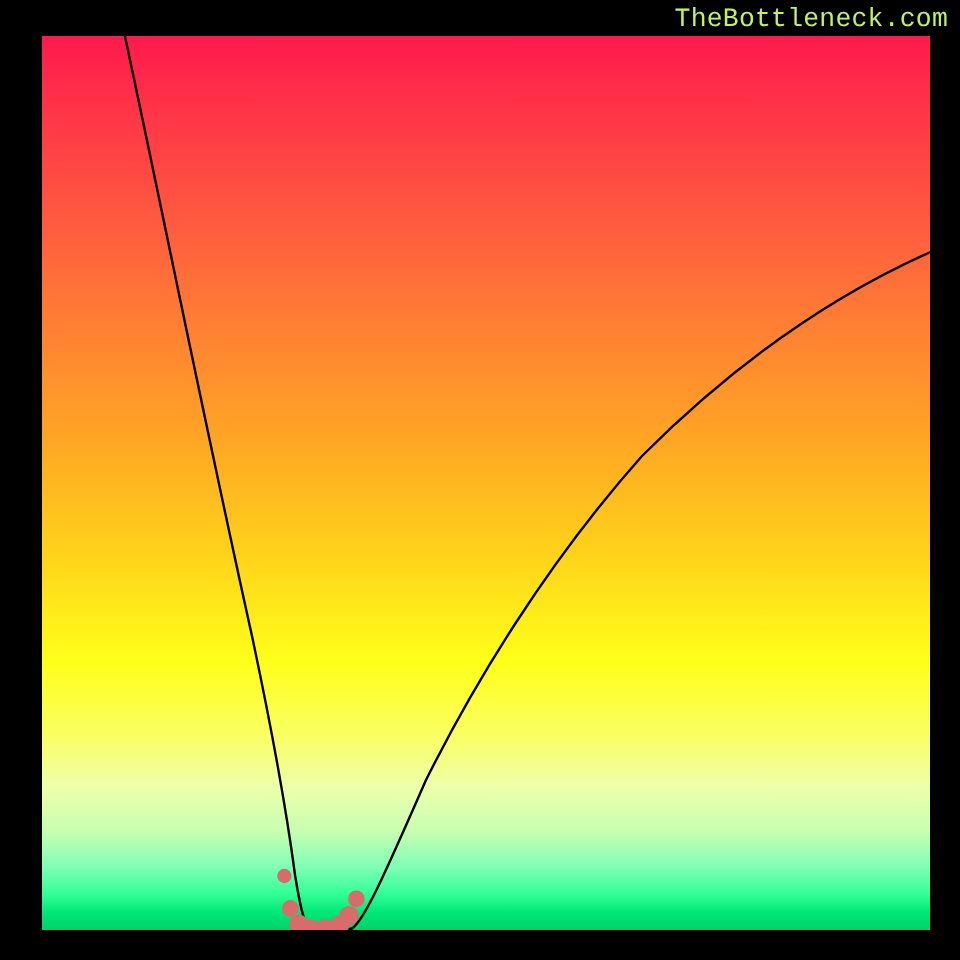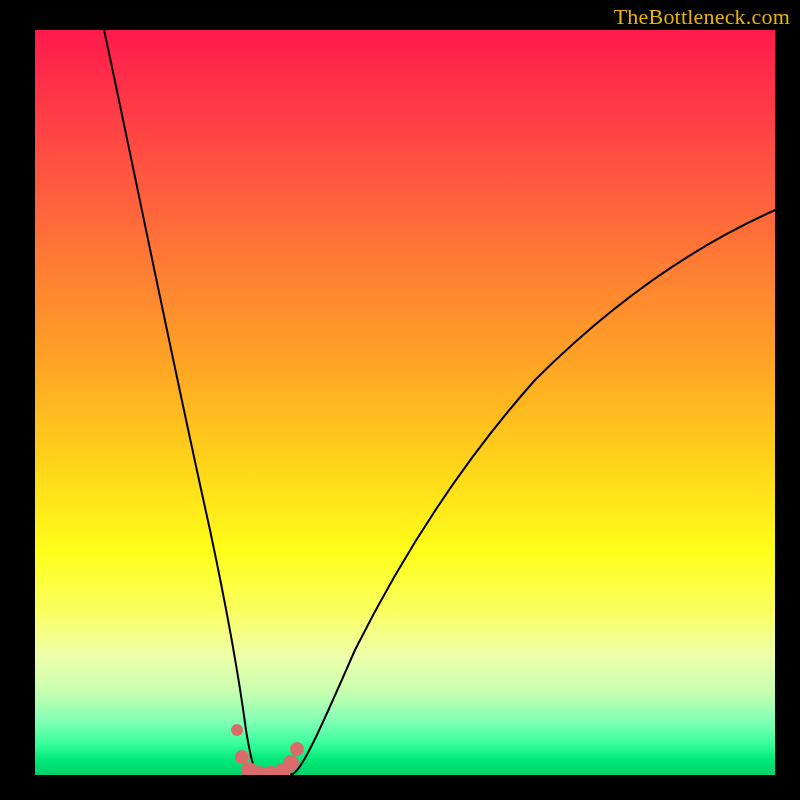--- a/index.html
+++ b/index.html
@@ -45,23 +45,23 @@
     position: absolute;
     left: 0;
     top: 0;
     width: 740px;
     height: 745px;
   }
   .watermark {
     position: absolute;
     top: 4px;
     right: 10px;
-    font-family: Liberation Serif, serif;
+    font-family: Liberation Mono, monospace;
     font-size: 22px;
-    color: #eab308;
+    color: #bef264;
     letter-spacing: 0.2px;
   }
 </style>
 </head>
 <body>
 
 <div class="frame">
   <div class="plot">
     <svg class="curve" viewBox="0 0 740 745" preserveAspectRatio="none">
       <path d="M 68 -5

